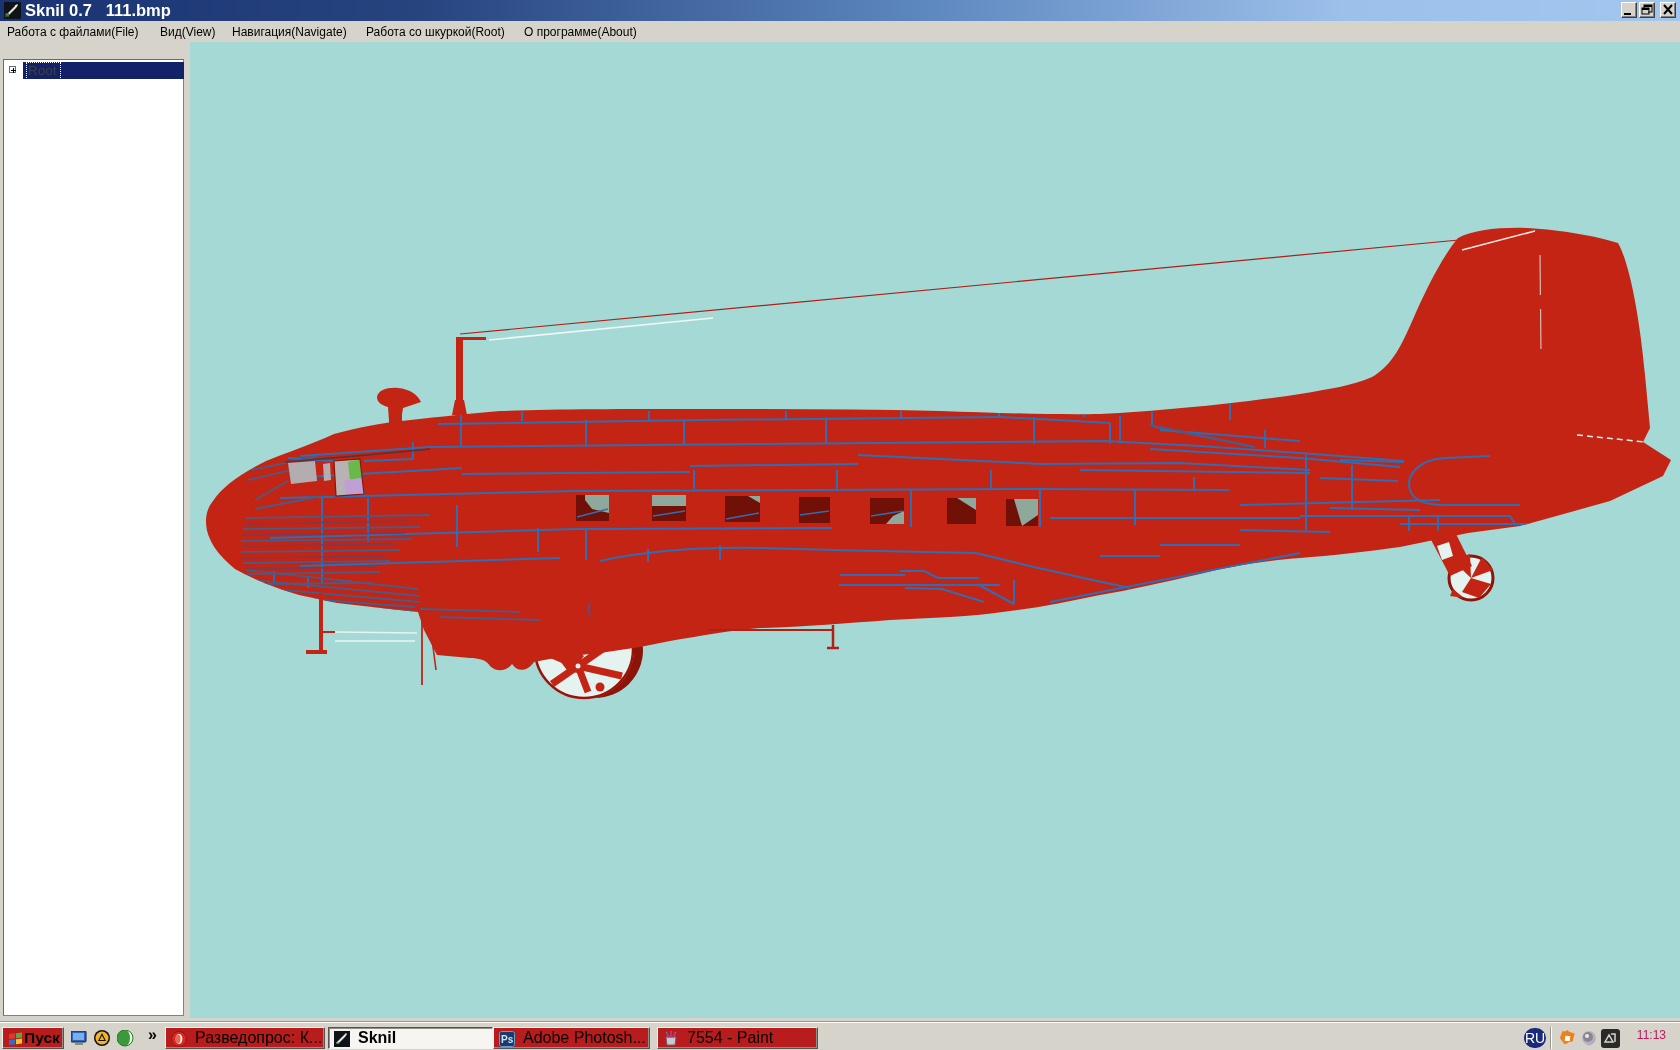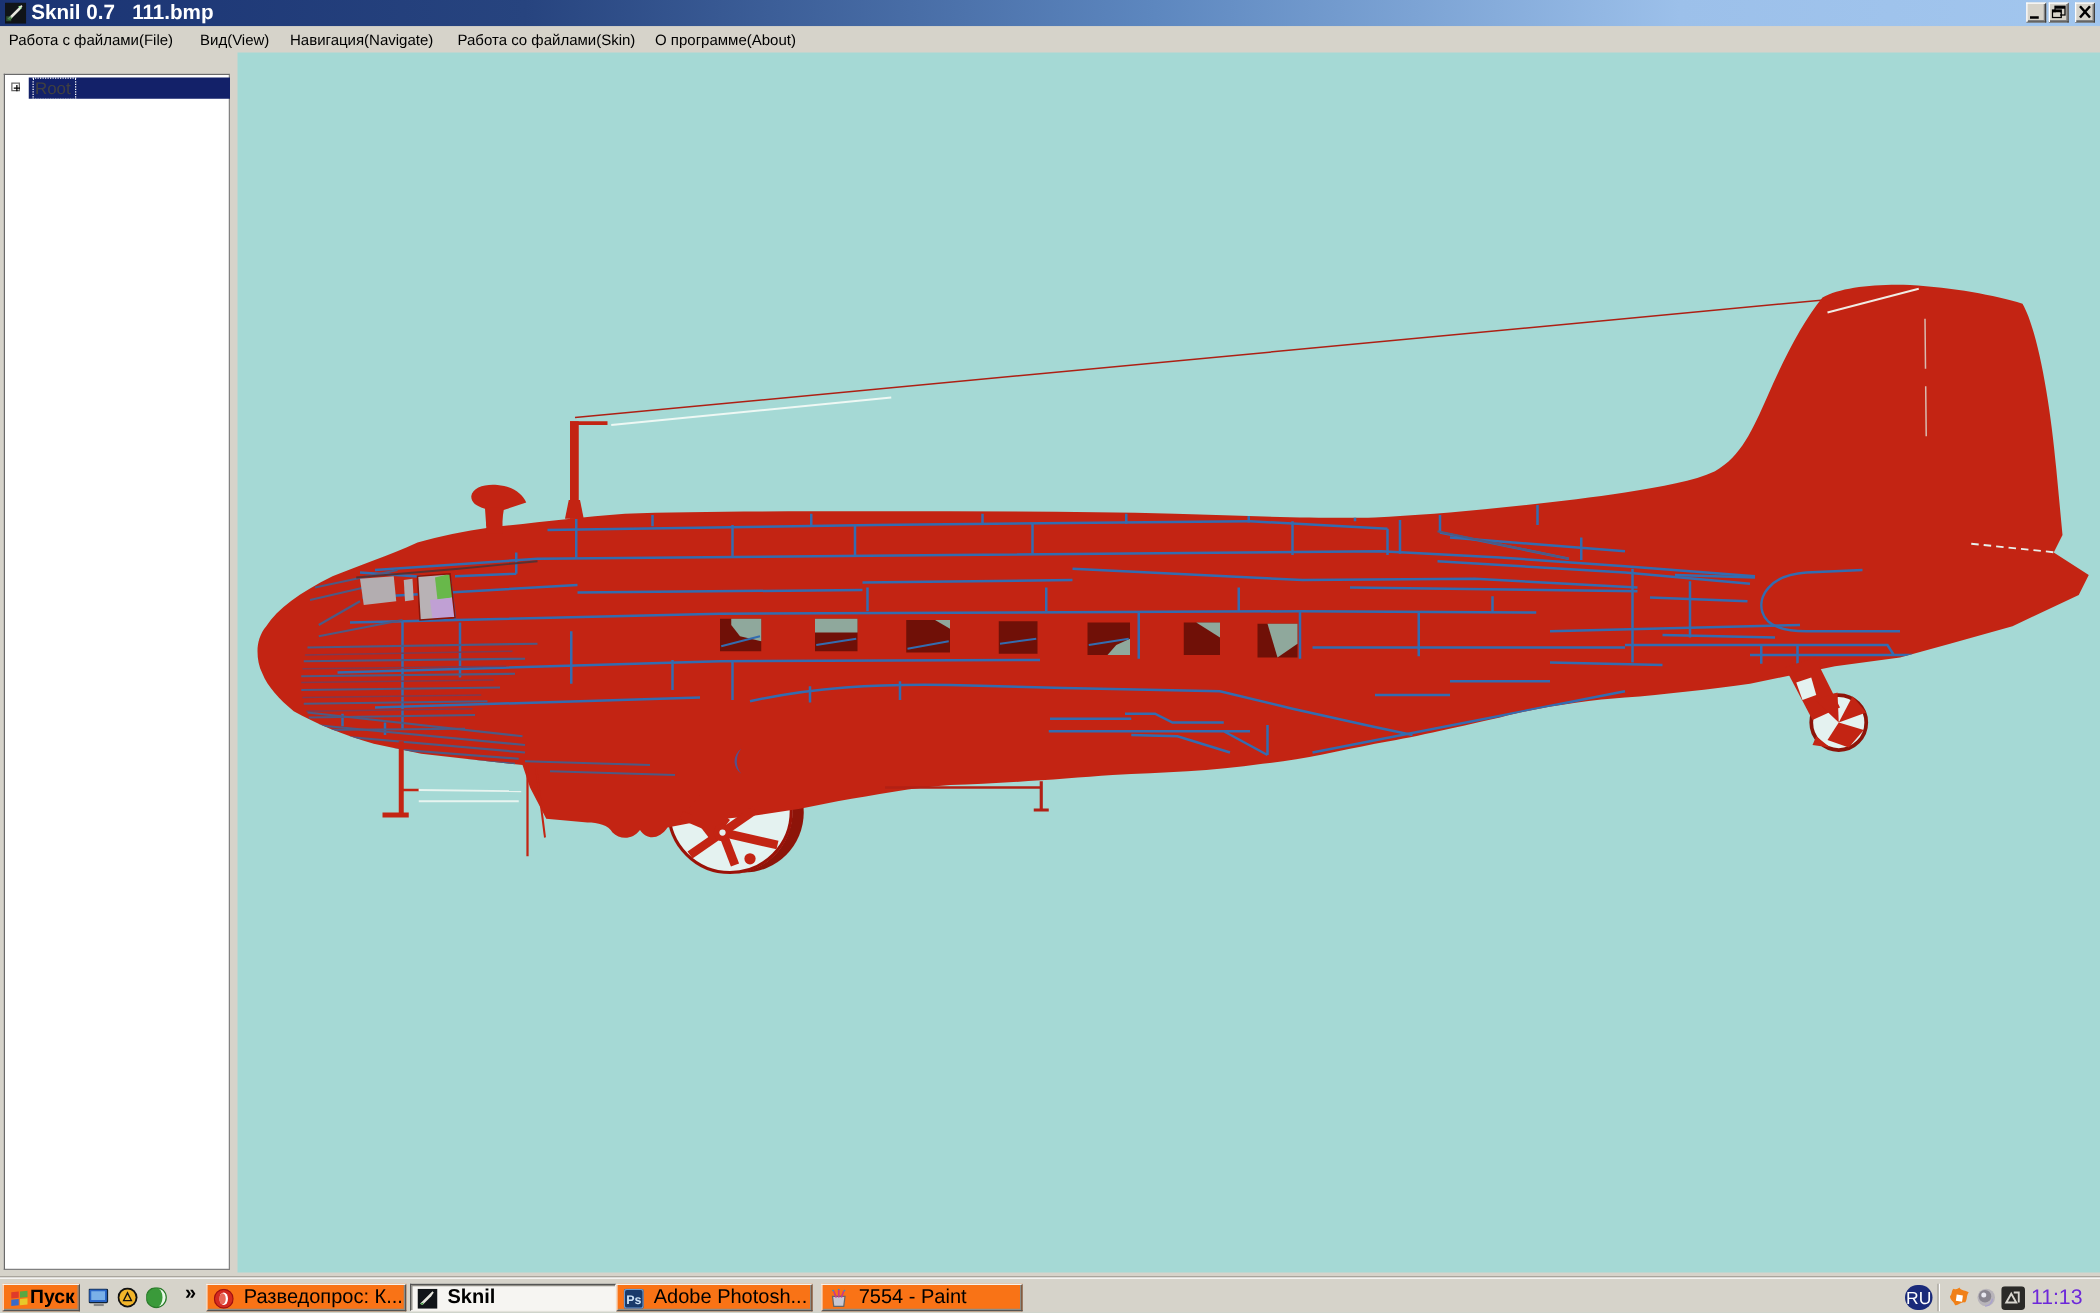--- a/index.html
+++ b/index.html
@@ -13,21 +13,21 @@
 #leftpanel { position:absolute; left:0; top:42px; width:190px; height:976px; background:#d6d3ca; }
 #tree { position:absolute; left:3px; top:17px; width:181px; height:957px; background:#fff; border-top:1px solid #6a6a6a; border-left:1px solid #6a6a6a; border-right:1px solid #828282; border-bottom:1px solid #808080; }
 #rootrow { position:absolute; left:19px; top:2px; width:161px; height:17px; background:#132169; }
 #roottext { position:absolute; left:4px; top:1px; color:#404040; font-weight:normal; font-size:13.5px; border:1px dotted #fff; padding:0 3px 1px 1px; }
 #plusbox { position:absolute; left:5px; top:6px; width:7px; height:7px; background:#fff; border:1px solid #6a6a6a; }
 #plusbox:before { content:""; position:absolute; left:1px; top:3px; width:5px; height:1px; background:#000; }
 #plusbox:after { content:""; position:absolute; left:3px; top:1px; width:1px; height:5px; background:#000; }
 #viewport { position:absolute; left:190px; top:42px; width:1490px; height:976px; background:#a5d9d5; }
 #planesvg { position:absolute; left:0; top:0; width:1680px; height:1050px; pointer-events:none; }
 #taskbar { position:absolute; left:0; top:1022px; width:1680px; height:28px; background:#d6d3ca; border-top:1px solid #fff; box-shadow:0 -1px 0 #9a978e; }
-.raised { background:#f97316; border-top:1px solid #f4f2ee; border-left:1px solid #f4f2ee; border-right:1px solid #555; border-bottom:1px solid #555; box-shadow:inset -1px -1px 0 #8f8d85;text-align:right; }
+.raised { background:#b91c1c; border-top:1px solid #f4f2ee; border-left:1px solid #f4f2ee; border-right:1px solid #555; border-bottom:1px solid #555; box-shadow:inset -1px -1px 0 #8f8d85;text-align:right; }
 .tbtn { position:absolute; top:4px; height:22px; font-size:16px; color:#000; white-space:nowrap; overflow:hidden; }
 .tbtn span.lbl { position:absolute; left:29px; top:1px; }
 .ticon { position:absolute; left:5px; top:3px; width:16px; height:16px; }
 #startbtn { position:absolute; left:2px; top:4px; width:62px; height:22px; font-size:15.5px; font-weight:bold; }
 #tray { position:absolute; right:2px; top:4px; height:22px; }
 </style>
 </head>
 <body>
 <div id="titlebar">
   <svg id="titleicon" viewBox="0 0 17 17">
@@ -49,21 +49,21 @@
         <rect x="3" y="7" width="5" height="3" fill="#d6d3ca"></rect>
       </svg></div>
   <div class="wbtn" style="right:4px;"><svg width="14" height="13">
         <path d="M3 2 L11 11 M11 2 L3 11" stroke="#000" stroke-width="2"></path>
       </svg></div>
 </div>
 <div id="menubar">
   <span class="mitem" style="left:7px;">Работа с файлами(File)</span>
   <span class="mitem" style="left:160px;">Вид(View)</span>
   <span class="mitem" style="left:232px;">Навигация(Navigate)</span>
-  <span class="mitem" style="left:366px;">Работа со файлами(Skin)</span>
+  <span class="mitem" style="left:366px;">Работа со шкуркой(Root)</span>
   <span class="mitem" style="left:524px;">О программе(About)</span>
 </div>
 <div id="leftpanel">
   <div id="tree">
     <div id="rootrow"></div>
     <div id="plusbox"></div>
     <span id="roottext" style="position:absolute; left:22px; top:2px;">Root</span>
   </div>
 </div>
 <div id="viewport"></div>
@@ -287,15 +287,15 @@
     <svg style="position:absolute;right:80px;top:3px;" width="17" height="17">
         <circle cx="8" cy="8" r="7" fill="#b8b4ba"></circle>
         <circle cx="7" cy="7" r="5" fill="#8a8690"></circle>
         <circle cx="6" cy="6" r="2" fill="#e8e8f0"></circle>
         <path d="M13 9 a7 7 0 0 1 -6 6" stroke="#a8a0d0" fill="none"></path>
       </svg>
     <svg style="position:absolute;right:58px;top:2px;" width="19" height="19">
         <rect width="19" height="19" rx="3" fill="#2a2a28"></rect>
         <path d="M4 13 L8 6 L12 13 Z M10 5 L14 5 L14 13" stroke="#d8d6d0" fill="none" stroke-width="1.5"></path>
       </svg>
-    <div style="position:absolute;right:12px;top:1px;font-size:17px;color:#6d28d9;">11:13</div>
+    <div style="position:absolute;right:12px;top:1px;font-size:12px;color:#be185d;">11:13</div>
   </div>
 </div>
 
 </body></html>

